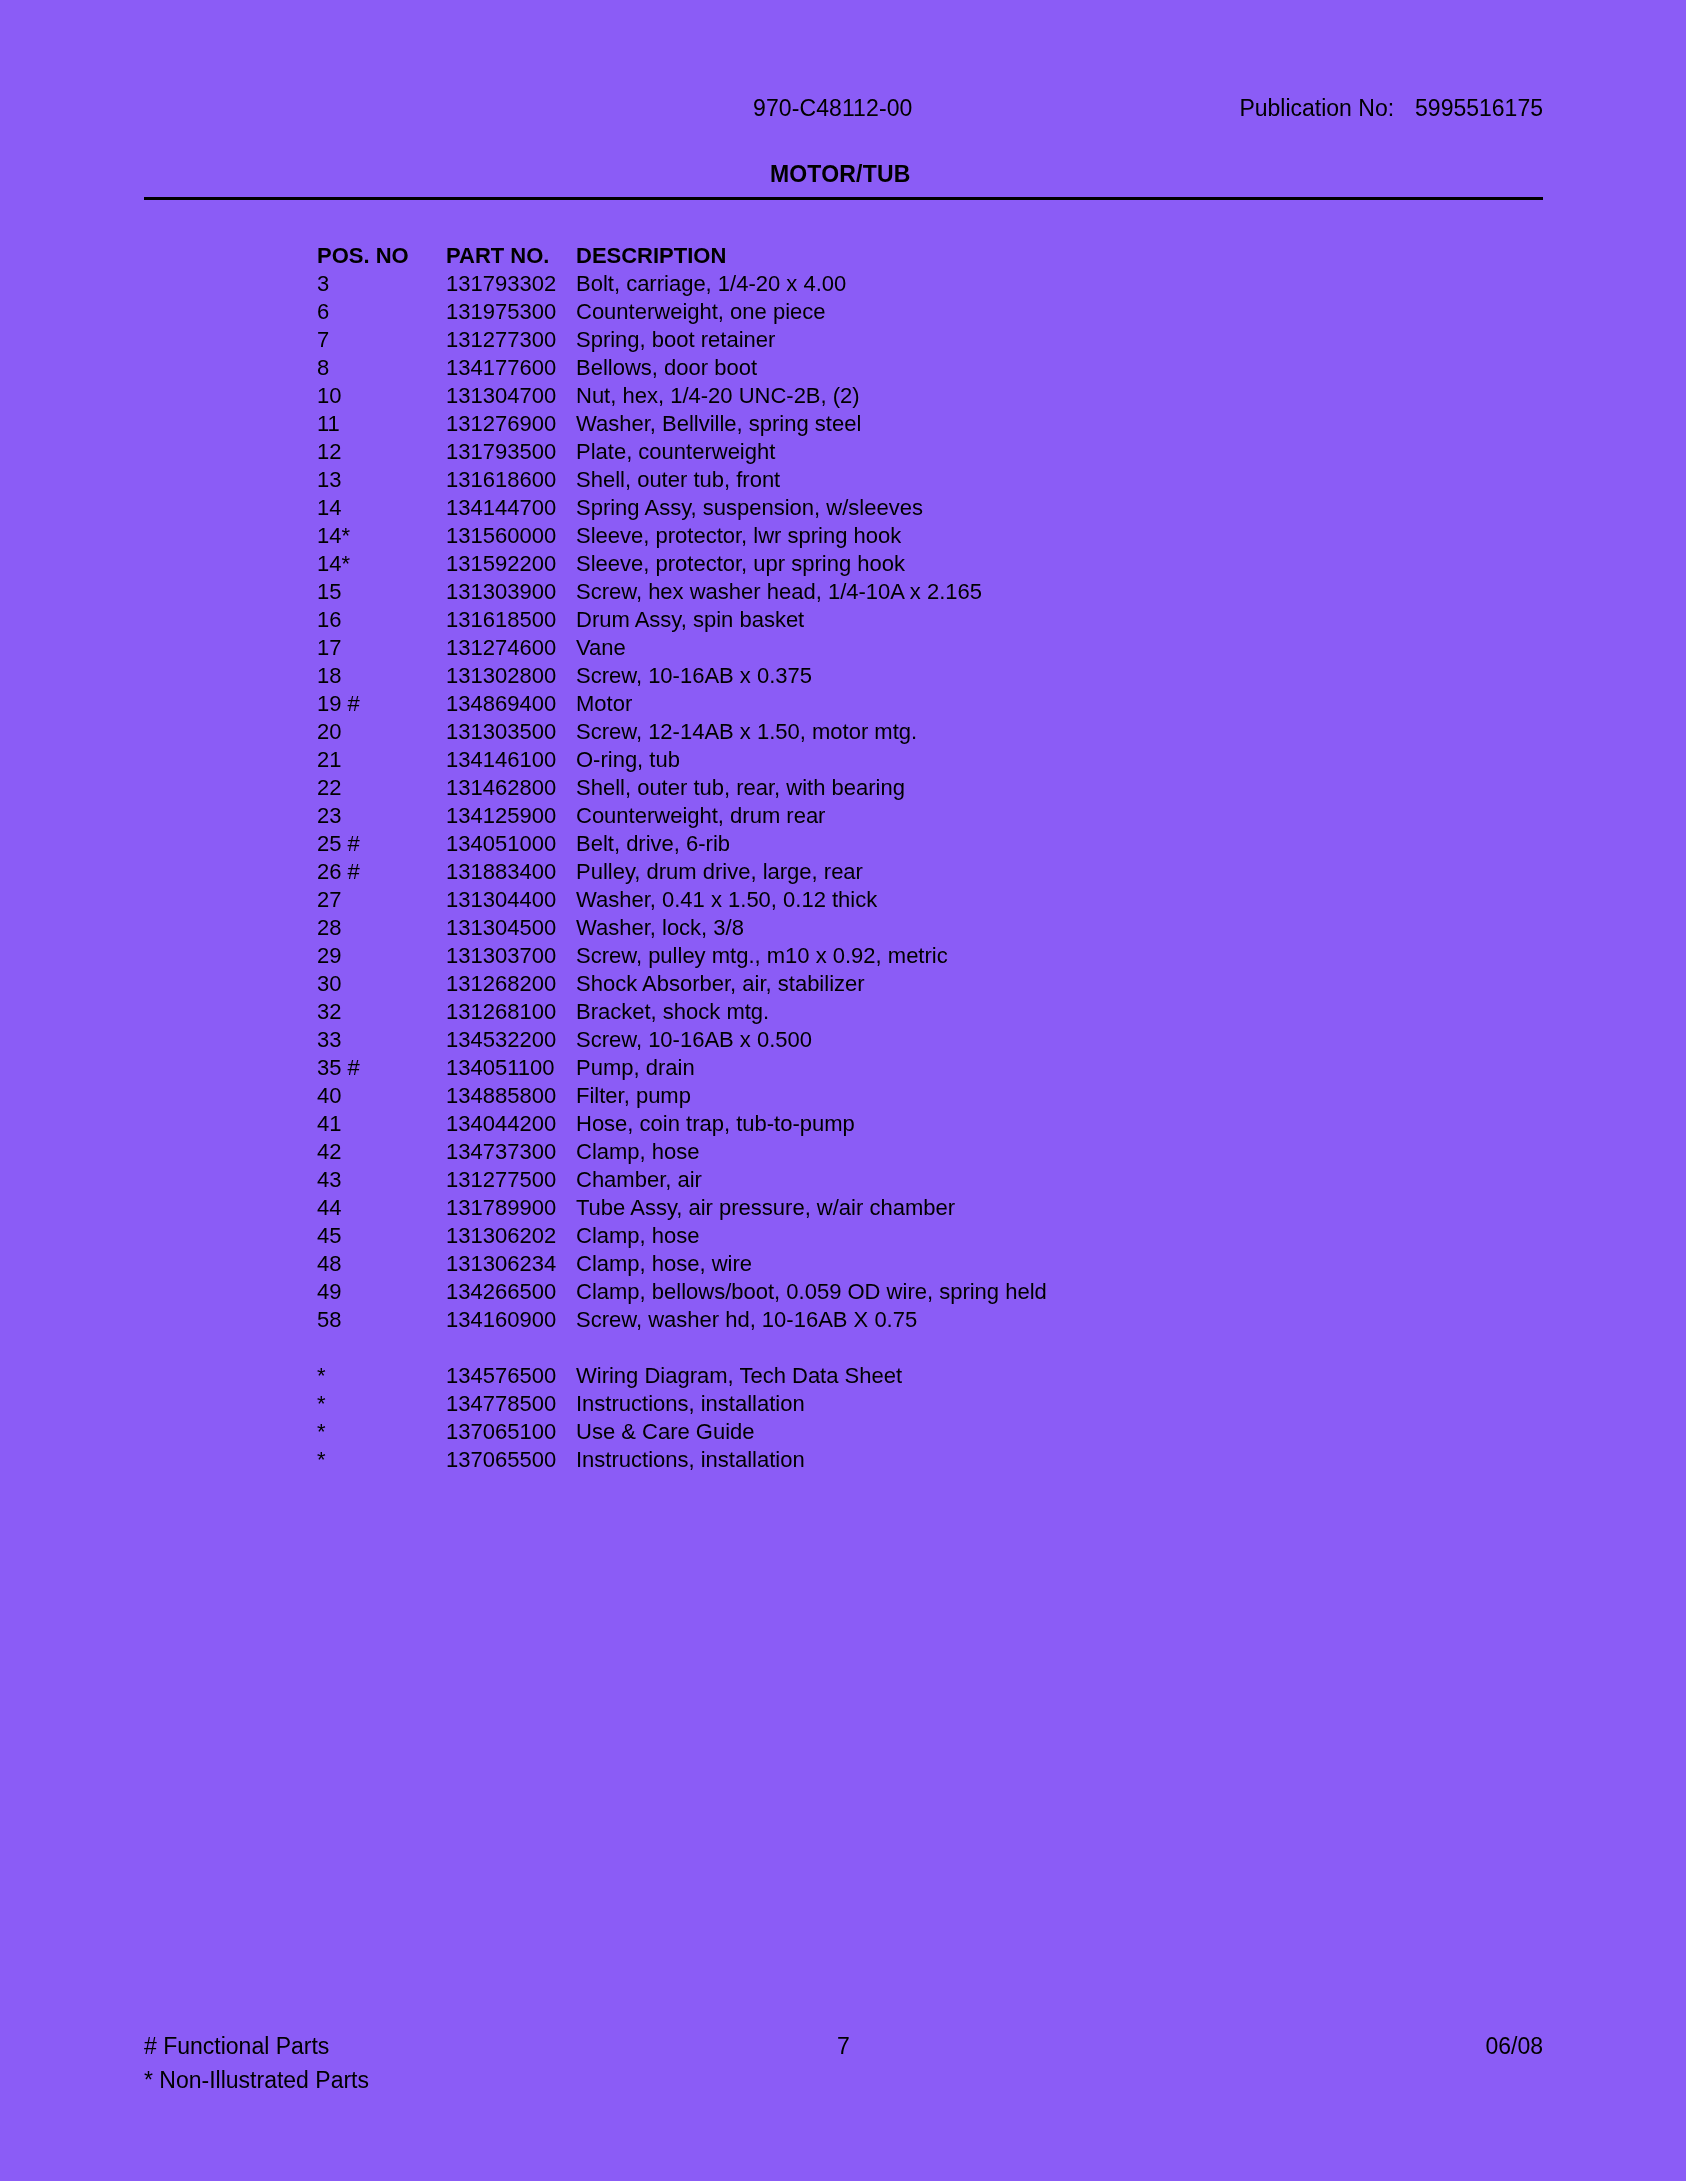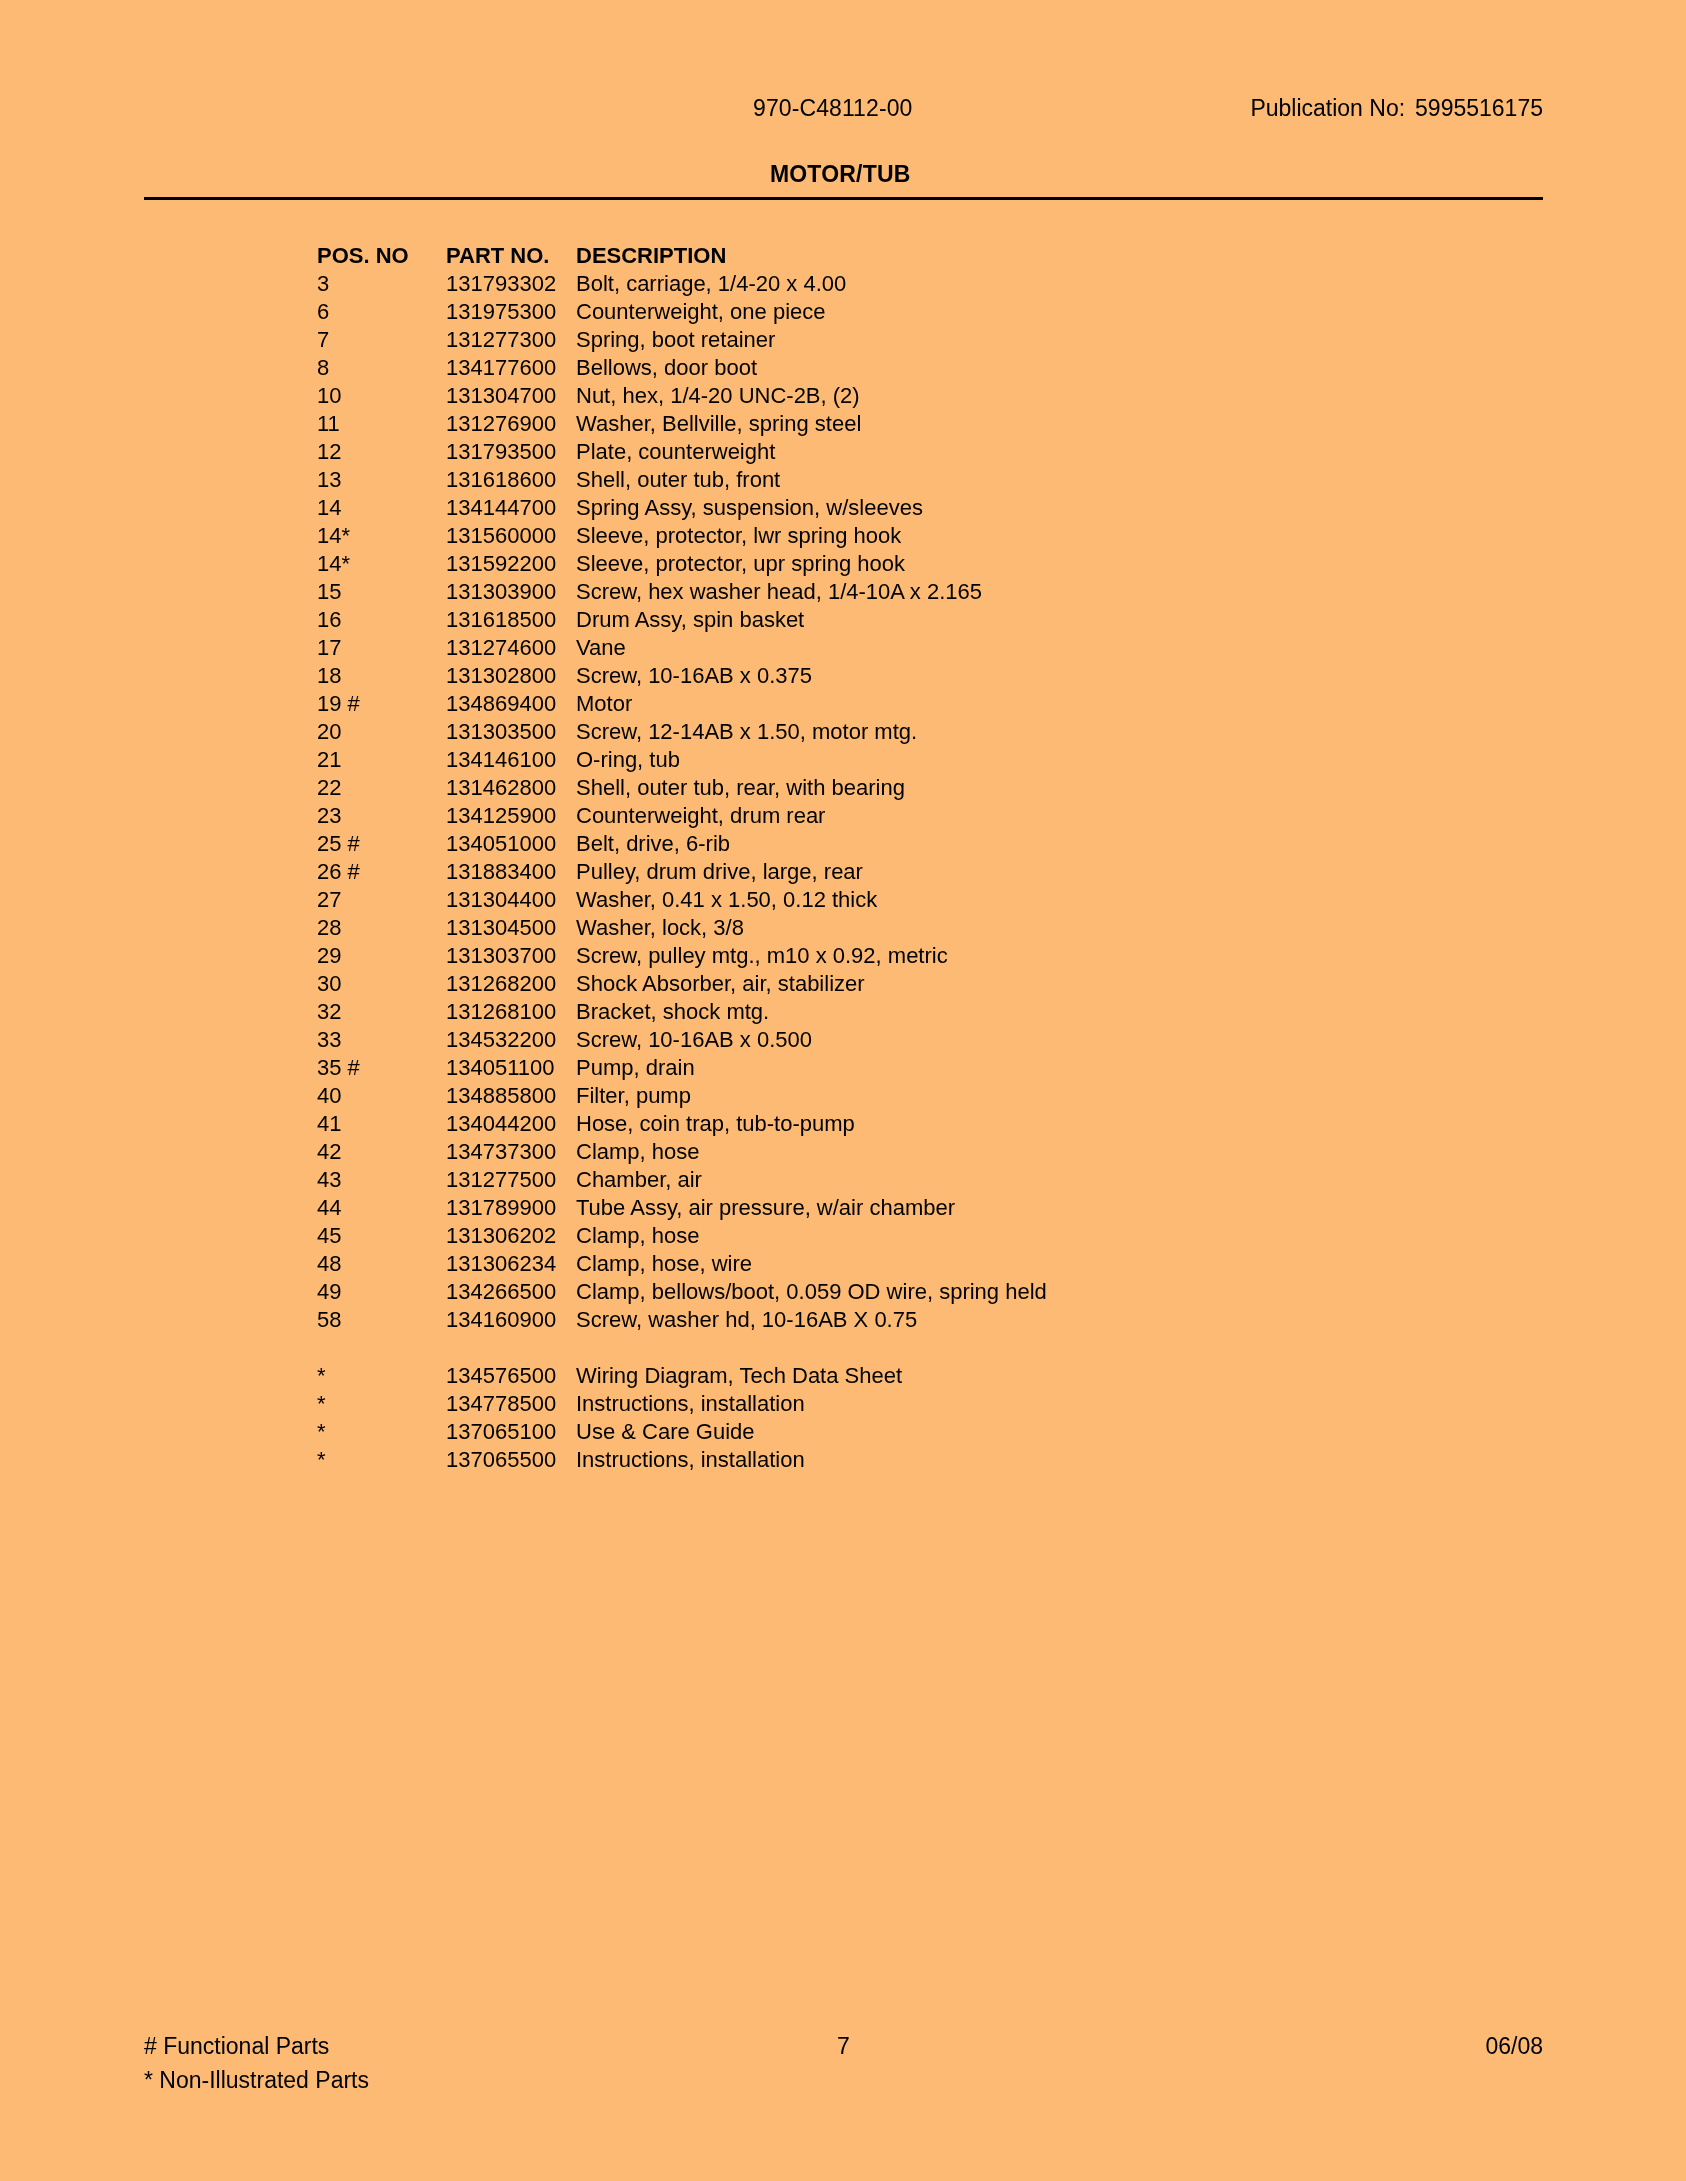--- a/index.html
+++ b/index.html
@@ -9,21 +9,21 @@
     background: #ffffff;
   }
   body {
     font-family: "Liberation Sans", sans-serif;
     color: #000000;
   }
   #page {
     position: relative;
     width: 1686px;
     height: 2182px;
-    background: #fdba74;
+    background: #8b5cf6;
     overflow: hidden;
   }
 
   
   .hdr-row {
     position: absolute;
     top: 95px;
     left: 144px;
     width: 1399px;
     height: 27.5px;
@@ -36,21 +36,21 @@
     letter-spacing: 0.1px;
     white-space: nowrap;
   }
   .hdr-pub {
     position: absolute;
     right: 0;
     top: 0;
     font-size: 23px;
     white-space: nowrap;
   }
-  .hdr-pub .pub-label { margin-right: 10px; }
+  .hdr-pub .pub-label { margin-right: 21px; }
 
   .page-title {
     position: absolute;
     top: 161px;
     left: 0;
     width: 1686px;
     text-align: center;
     font-size: 23px;
     font-weight: bold;
     letter-spacing: 0.2px;

